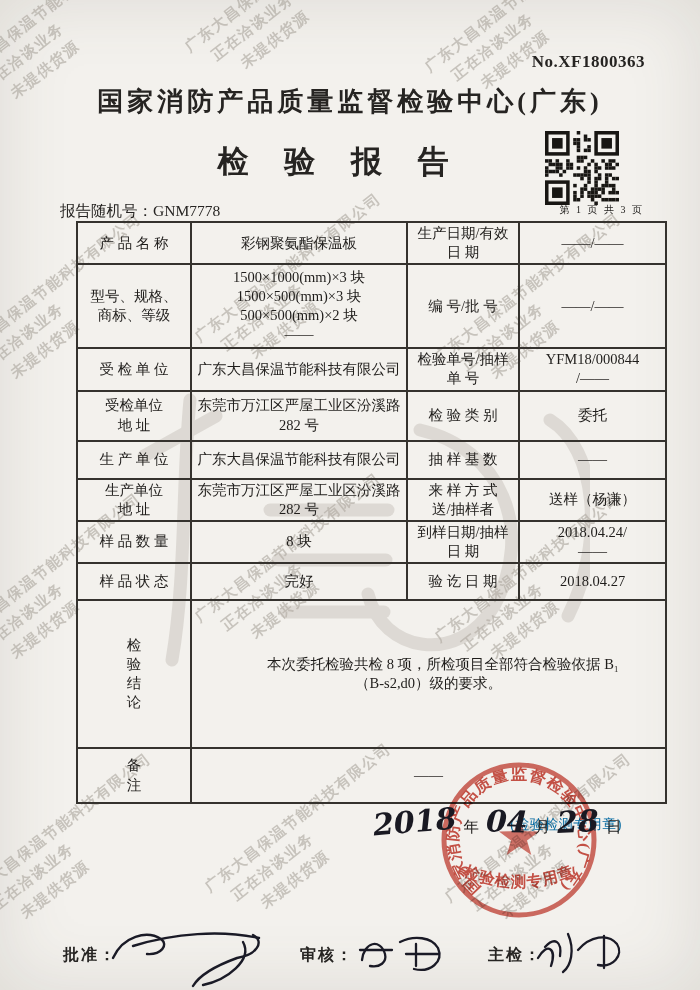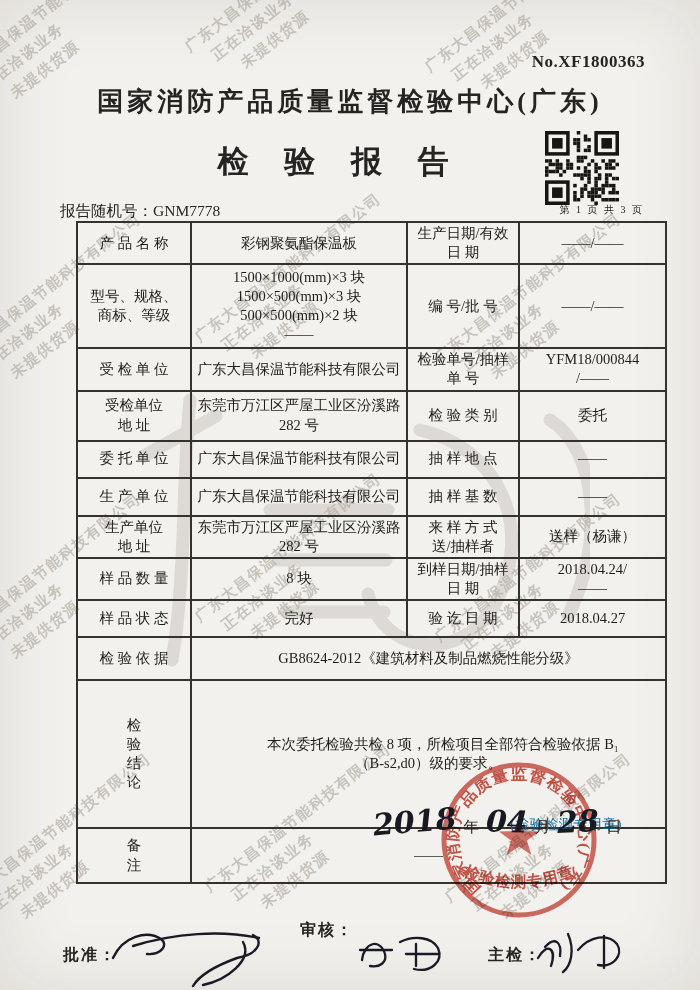--- a/index.html
+++ b/index.html
@@ -44,21 +44,21 @@
   .date-line{position:absolute;left:373px;top:804px;display:flex;align-items:baseline;gap:7px;z-index:6;}
   .date-line .hw{font-style:italic;font-weight:bold;font-size:30px;color:#191922;
                  font-family:"DejaVu Serif",serif;display:inline-block;}
   .date-line .u{font-size:15.5px;color:#23211f;}
   .hw-y{transform:rotate(-5deg);}
   .hw-m{transform:rotate(2deg);font-size:27px;}
   .hw-d{transform:rotate(-3deg);font-size:27px;}
   
   .sig-label{position:absolute;font-size:16px;font-weight:bold;letter-spacing:2px;}
   .lbl-approve{left:63px;top:945px;}
-  .lbl-review{left:300px;top:920px;}
+  .lbl-review{left:300px;top:945px;}
   .lbl-chief{left:488px;top:945px;}
   .sig{position:absolute;z-index:7;}
   .sig-approve{left:105px;top:922px;}
   .sig-review{left:352px;top:928px;}
   .sig-chief{left:530px;top:920px;}
 </style>
 </head>
 <body>
 
 <div class="page">
@@ -308,26 +308,20 @@
 /——</td>
     </tr>
     <tr class="r3">
       <td class="lab">受检单位
 地 址</td>
       <td>东莞市万江区严屋工业区汾溪路
 282 号</td>
       <td class="lab">检 验 类 别</td>
       <td>委托</td>
     </tr>
-    <tr class="r4">
-      <td class="lab">委 托 单 位</td>
-      <td>广东大昌保温节能科技有限公司</td>
-      <td class="lab">抽 样 地 点</td>
-      <td>——</td>
-    </tr>
     <tr class="r5">
       <td class="lab">生 产 单 位</td>
       <td>广东大昌保温节能科技有限公司</td>
       <td class="lab">抽 样 基 数</td>
       <td>——</td>
     </tr>
     <tr class="r6">
       <td class="lab">生产单位
 地 址</td>
       <td>东莞市万江区严屋工业区汾溪路
@@ -342,24 +336,20 @@
       <td class="lab">到样日期/抽样
 日 期</td>
       <td>2018.04.24/
 ——</td>
     </tr>
     <tr class="r8">
       <td class="lab">样 品 状 态</td>
       <td>完好</td>
       <td class="lab">验 讫 日 期</td>
       <td>2018.04.27</td>
-    </tr>
-    <tr class="r9">
-      <td class="lab">检 验 依 据</td>
-      <td class="val-left" colspan="3">GB8624-2012《建筑材料及制品燃烧性能分级》</td>
     </tr>
     <tr class="r11">
       <td class="vlab">检
 验
 结
 论</td>
       <td class="concl" colspan="3">　　本次委托检验共检 8 项，所检项目全部符合检验依据 B₁
 （B-s2,d0）级的要求。</td>
     </tr>
     <tr class="r12">

